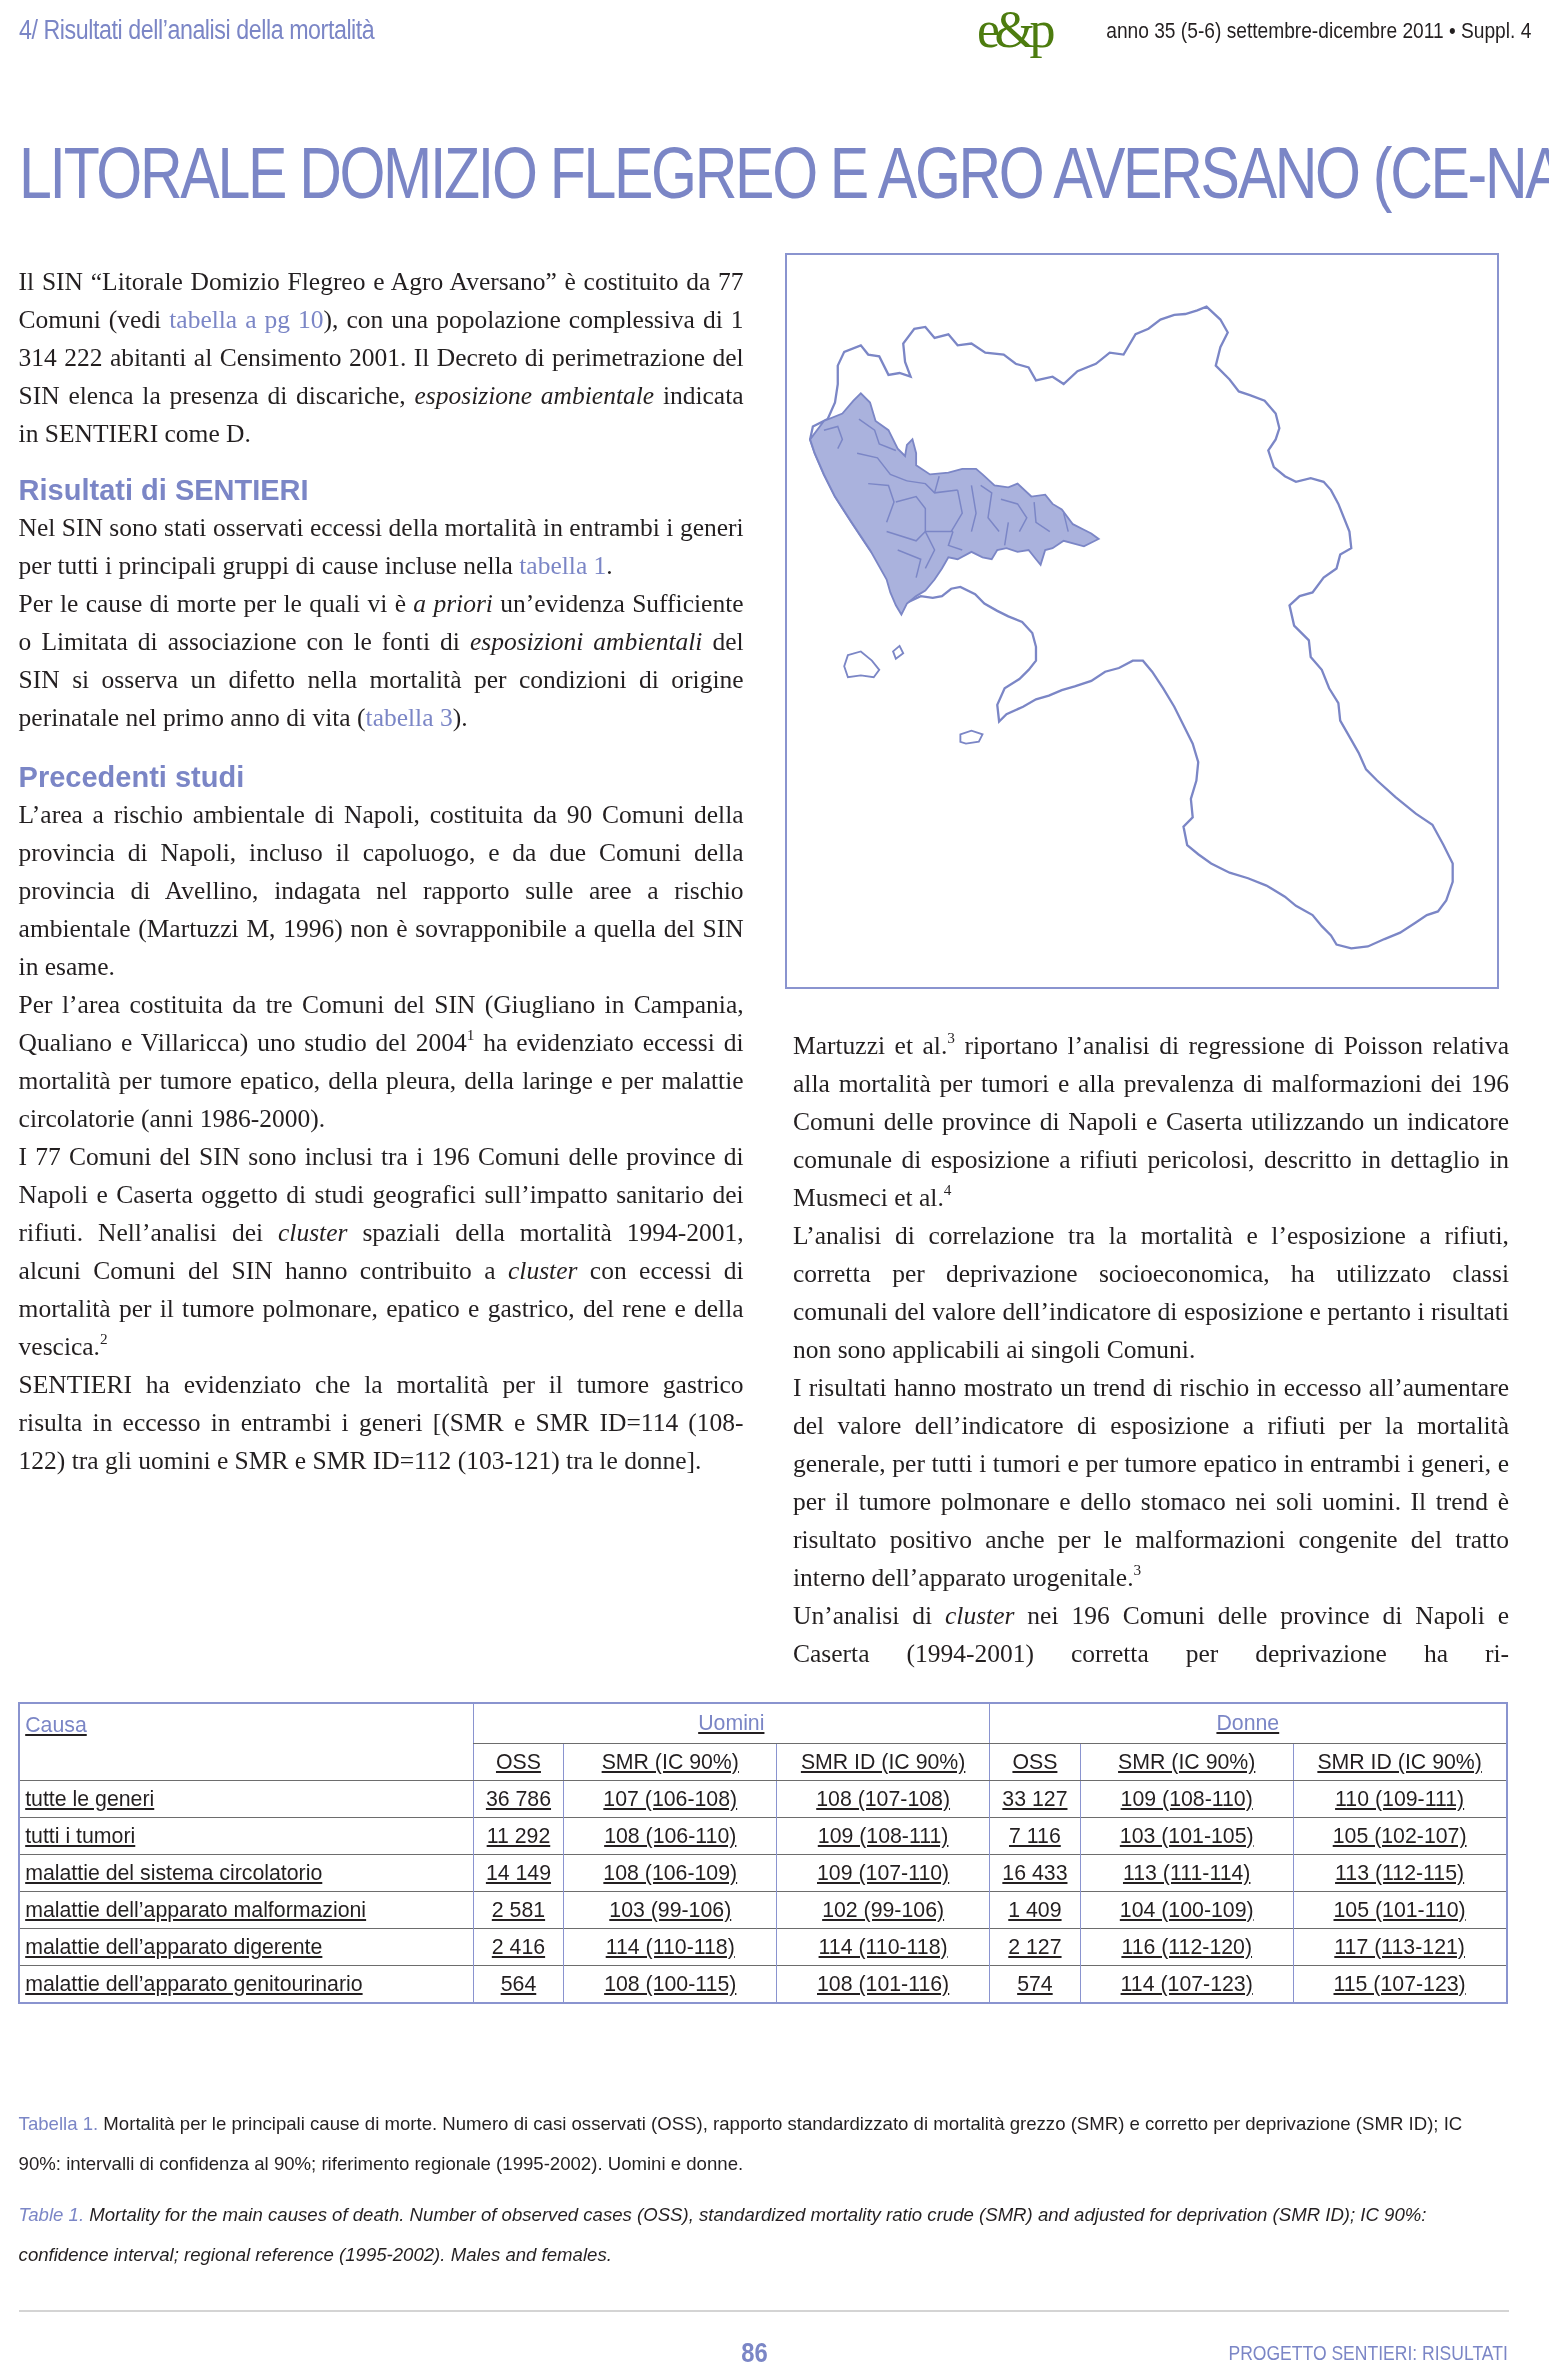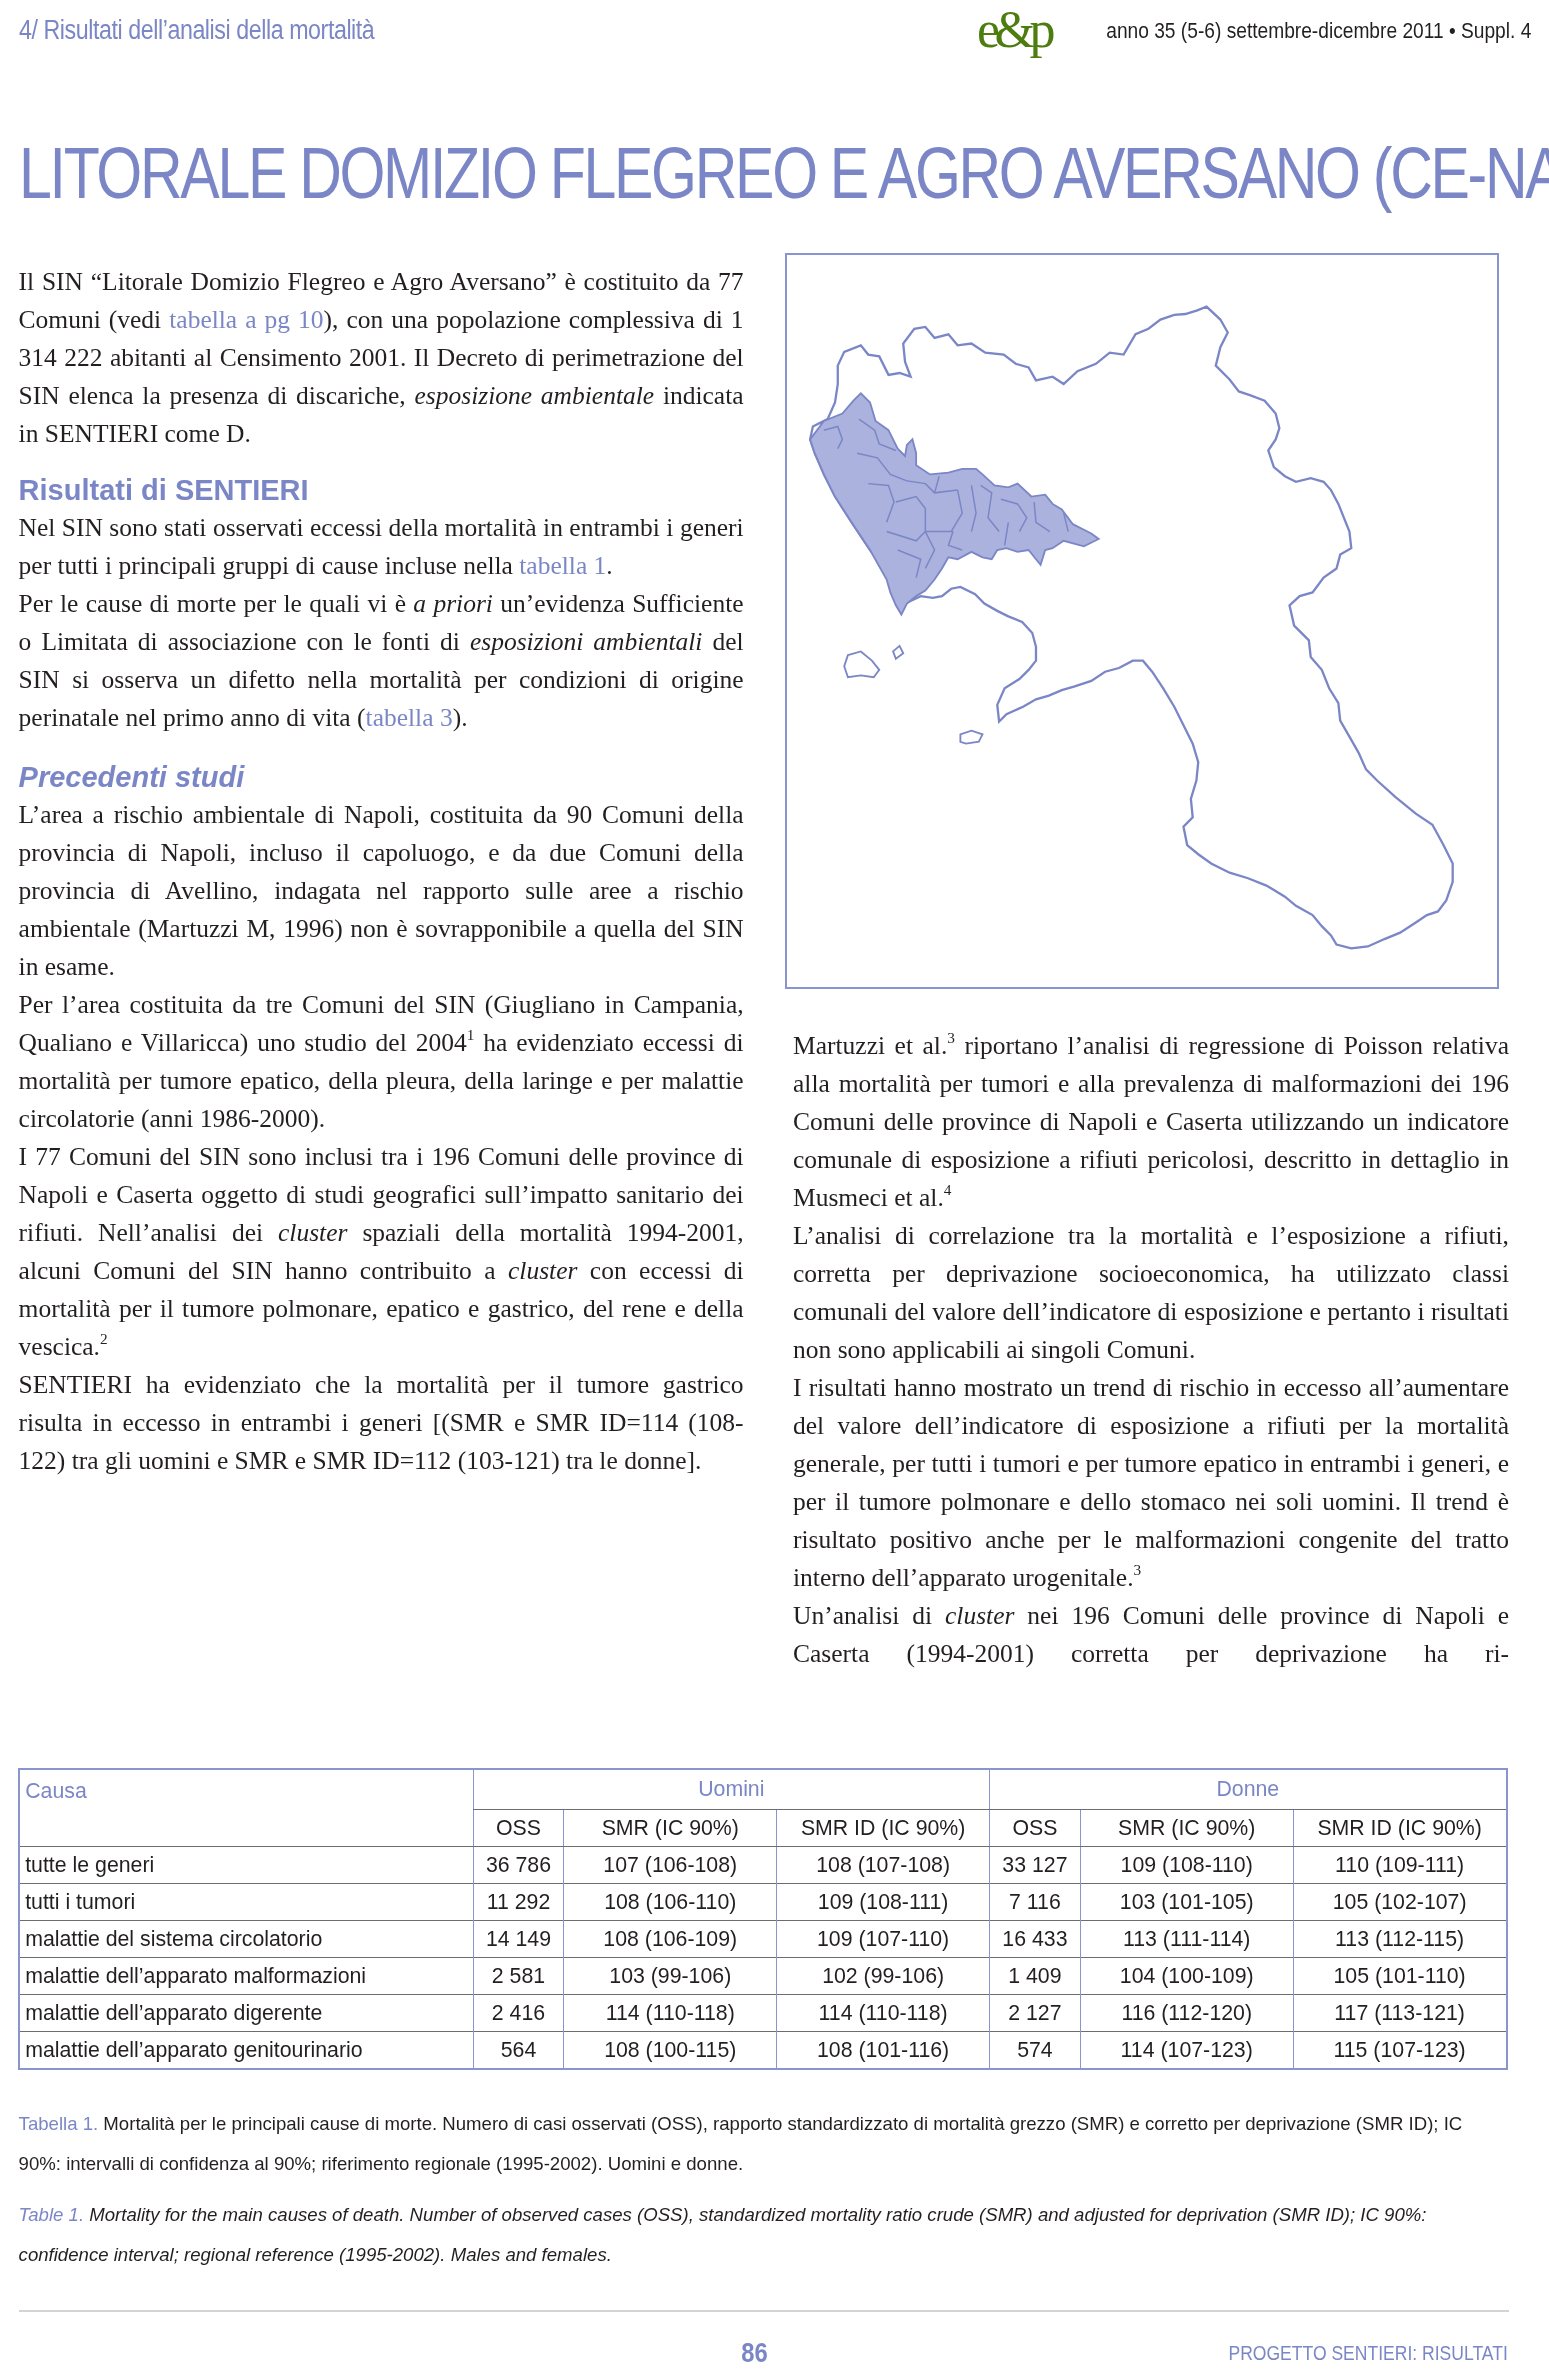--- a/index.html
+++ b/index.html
@@ -22,21 +22,21 @@
   .col-right { left: 793px; width: 716px; }
   .sec-head { font-family: "Liberation Sans", "DejaVu Sans", sans-serif; font-weight: bold; color: #7b86c6; font-size: 29px; line-height: 37px; margin: 0; }
   .link { color: #7b86c6; }
   sup { font-size: 60%; line-height: 0; vertical-align: 0.7em; }
 
   
   .map-box { position: absolute; left: 785px; top: 253px; width: 714px; height: 736px; border: 2.8px solid #8a94cf; box-sizing: border-box; background: #fff; }
   .map-box svg { width: 100%; height: 100%; display: block; }
 
   
-  .tbl { position: absolute; left: 17.6px; top: 1768px; width: 1490px; border-collapse: collapse; font-size: 21.3px; border: 2.8px solid #8a94cf; }
+  .tbl { position: absolute; left: 17.6px; top: 1702px; width: 1490px; border-collapse: collapse; font-size: 21.3px; border: 2.8px solid #8a94cf; text-decoration: underline; }
   .tbl td, .tbl th { font-weight: normal; padding: 0 5.6px; height: 36px; text-align: center; white-space: nowrap; }
   .tbl .causa-h { text-align: left; vertical-align: top; padding-top: 9.3px; color: #7b86c6; font-size: 21.3px; width: 419px; }
   .tbl .grp { color: #7b86c6; height: 39px; border-bottom: 0.9px solid #6d6d6d; }
   .tbl .vline { border-left: 0.9px solid #8a94cf; }
   .tbl tbody tr td { border-top: 1.9px solid #6d6d6d; }
   .tbl tbody td:first-child { text-align: left; }
   .tbl .subh td { border-bottom: 1.9px solid #6d6d6d; }
 
   .caption { position: absolute; left: 18.6px; width: 1490px; font-size: 18.6px; line-height: 40px; transform-origin: left top; }
   .caption .lbl { color: #7b86c6; }
@@ -62,21 +62,21 @@
   </p>
 
   <h2 class="sec-head" style="margin-top:18.6px;">Risultati di SENTIERI</h2>
   <p>
     <span>Nel SIN sono stati osservati eccessi della mortalità in en­trambi i generi per tutti i principali gruppi di cause incluse nella </span><span class="link">tabella 1</span><span>.</span>
   </p>
   <p>
     <span>Per le cause di morte per le quali vi è </span><i>a priori</i><span> un’evidenza Sufficiente o Limitata di associazione con le fonti di </span><i>espo­sizioni ambientali</i><span> del SIN si osserva un difetto nella mor­talità per condizioni di origine perinatale nel primo anno di vita (</span><span class="link">tabella 3</span><span>).</span>
   </p>
 
-  <h2 class="sec-head" style="margin-top:22px;font-style:italic;">Precedenti studi</h2>
+  <h2 class="sec-head" style="margin-top:22px;">Precedenti studi</h2>
   <p>L’area a rischio ambientale di Napoli, costituita da 90 Co­muni della provincia di Napoli, incluso il capoluogo, e da due Comuni della provincia di Avellino, indagata nel rap­porto sulle aree a rischio ambientale (Martuzzi M, 1996) non è sovrapponibile a quella del SIN in esame.</p>
   <p>
     <span>Per l’area costituita da tre Comuni del SIN (Giugliano in Campania, Qualiano e Villaricca) uno studio del 2004</span><sup>1</sup><span> ha evidenziato eccessi di mortalità per tumore epatico, della pleura, della laringe e per malattie circolatorie (anni 1986-2000).</span>
   </p>
   <p>
     <span>I 77 Comuni del SIN sono inclusi tra i 196 Comuni delle province di Napoli e Caserta oggetto di studi geografici sul­l’impatto sanitario dei rifiuti. Nell’analisi dei </span><i>cluster</i><span> spaziali della mortalità 1994-2001, alcuni Comuni del SIN hanno contribuito a </span><i>cluster</i><span> con eccessi di mortalità per il tumore polmonare, epatico e gastrico, del rene e della vescica.</span><sup>2</sup>
   </p>
   <p>SENTIERI ha evidenziato che la mortalità per il tumore ga­strico risulta in eccesso in entrambi i generi [(SMR e SMR ID=114 (108-122) tra gli uomini e SMR e SMR ID=112 (103-121) tra le donne].</p>
 </div>
 

